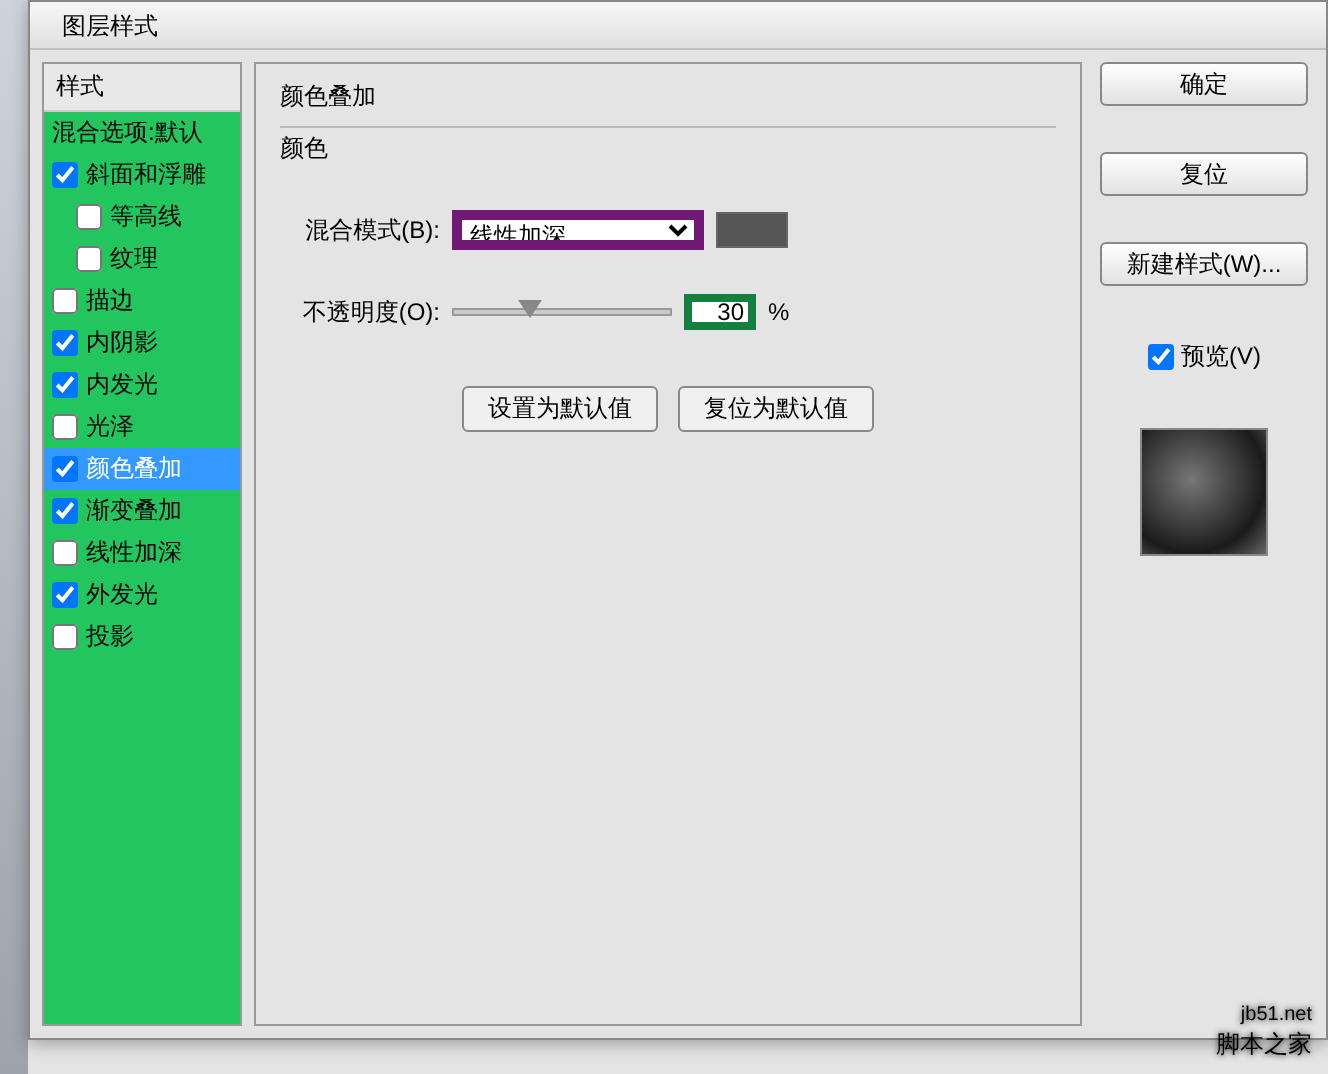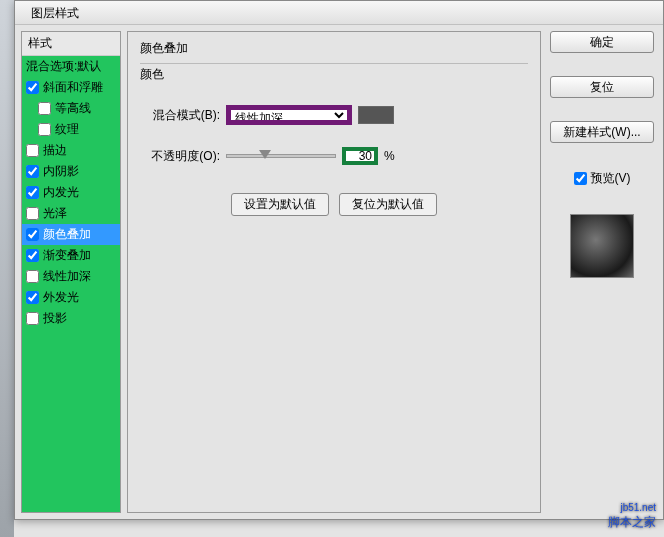--- a/index.html
+++ b/index.html
@@ -22,21 +22,21 @@
 .swatch { width: 36px; height: 18px; background: #555; border: 1px solid #666; }
 .slider-track { width: 110px; height: 4px; background: #c8c8c8; border: 1px solid #999; position: relative; }
 .slider-thumb { position: absolute; top: -5px; left: 30%; width: 0; height: 0; border-left: 6px solid transparent; border-right: 6px solid transparent; border-top: 9px solid #888; }
 input.num { width: 36px; height: 18px; border: 4px solid #15803d; text-align: right; padding-right: 2px; }
 .btn-row { display: flex; gap: 10px; justify-content: center; margin-top: 28px; }
 .btn { background: #f0f0f0; border: 1px solid #888; padding: 2px 12px; border-radius: 3px; cursor: pointer; }
 .right { width: 110px; display: flex; flex-direction: column; gap: 23px; align-items: center; }
 .rbtn { width: 104px; height: 22px; background: linear-gradient(#fefefe,#e2e2e2); border: 1px solid #888; border-radius: 3px; cursor: pointer; }
 .preview-box { width: 64px; height: 64px; border: 1px solid #888; background: radial-gradient(circle at 40% 40%, #777 0%, #1a1a1a 70%, #666 100%); margin-top: 4px; }
 .preview-chk { display: flex; align-items: center; gap: 4px; margin-top: 4px; }
-.watermark { position: absolute; right: 8px; bottom: 6px; color: #1d4ed8; text-shadow: 0 0 3px #000; font-size: 14px; }
+.watermark { position: absolute; right: 8px; bottom: 6px; color: #000000; text-shadow: 0 0 3px #000; font-size: 14px; }
 .watermark small { font-size: 10px; display: block; text-align: right; }
 .bg-strip { position: absolute; left: 0; top: 0; width: 14px; height: 537px; background: linear-gradient(#cfd4da,#9da3a9); }
 </style>
 </head>
 <body>
 
 <div class="bg-strip"></div>
 
 <div class="window">
   <div class="titlebar">

